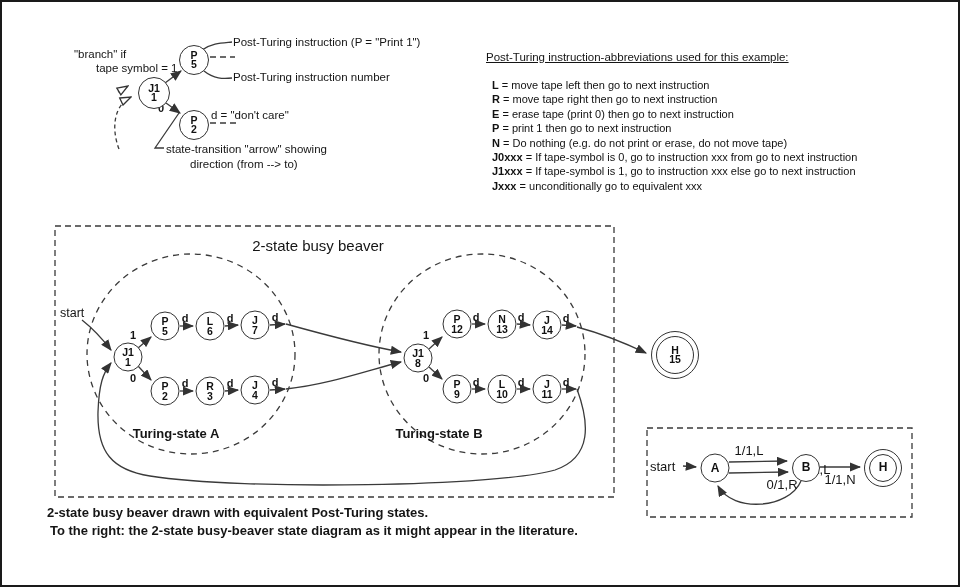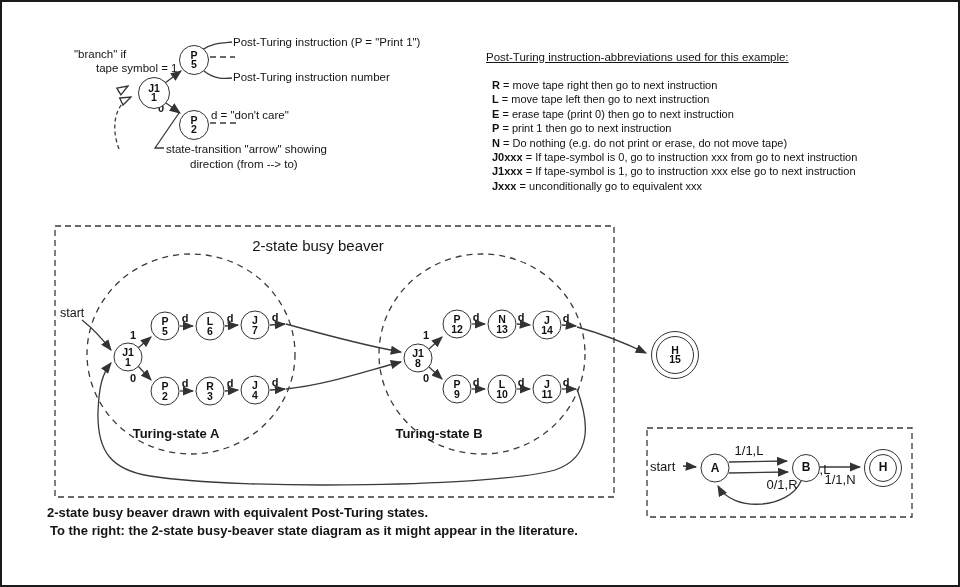--- a/index.html
+++ b/index.html
@@ -123,22 +123,22 @@
     <span>J1</span>
     <span>1</span>
   </div>
   <div class="node" style="left:192px; top:123px; width:30px; height:30px;">
     <span>P</span>
     <span>2</span>
   </div>
 
   <div class="t abbr-title" style="left:484px; top:49px;">Post-Turing instruction-abbreviations used for this example:</div>
   <div class="abbr-list" style="position:absolute; left:490px; top:76px;">
+    <div><b>L</b> <span>= move tape left then go to next instruction</span></div>
     <div><b>R</b> <span>= move tape right then go to next instruction</span></div>
-    <div><b>L</b> <span>= move tape left then go to next instruction</span></div>
     <div><b>E</b> <span>= erase tape (print 0) then go to next instruction</span></div>
     <div><b>P</b> <span>= print 1 then go to next instruction</span></div>
     <div><b>N</b> <span>= Do nothing (e.g. do not print or erase, do not move tape)</span></div>
     <div><b>J0xxx</b> <span>= If tape-symbol is 0, go to instruction xxx from go to next instruction</span></div>
     <div><b>J1xxx</b> <span>= If tape-symbol is 1, go to instruction xxx else go to next instruction</span></div>
     <div><b>Jxxx</b> <span>= unconditionally go to equivalent xxx</span></div>
   </div>
 
   <div class="t main-title c" style="left:316px; top:243px;">2-state busy beaver</div>
   <div class="t start" style="left:58px; top:304px;">start</div>

